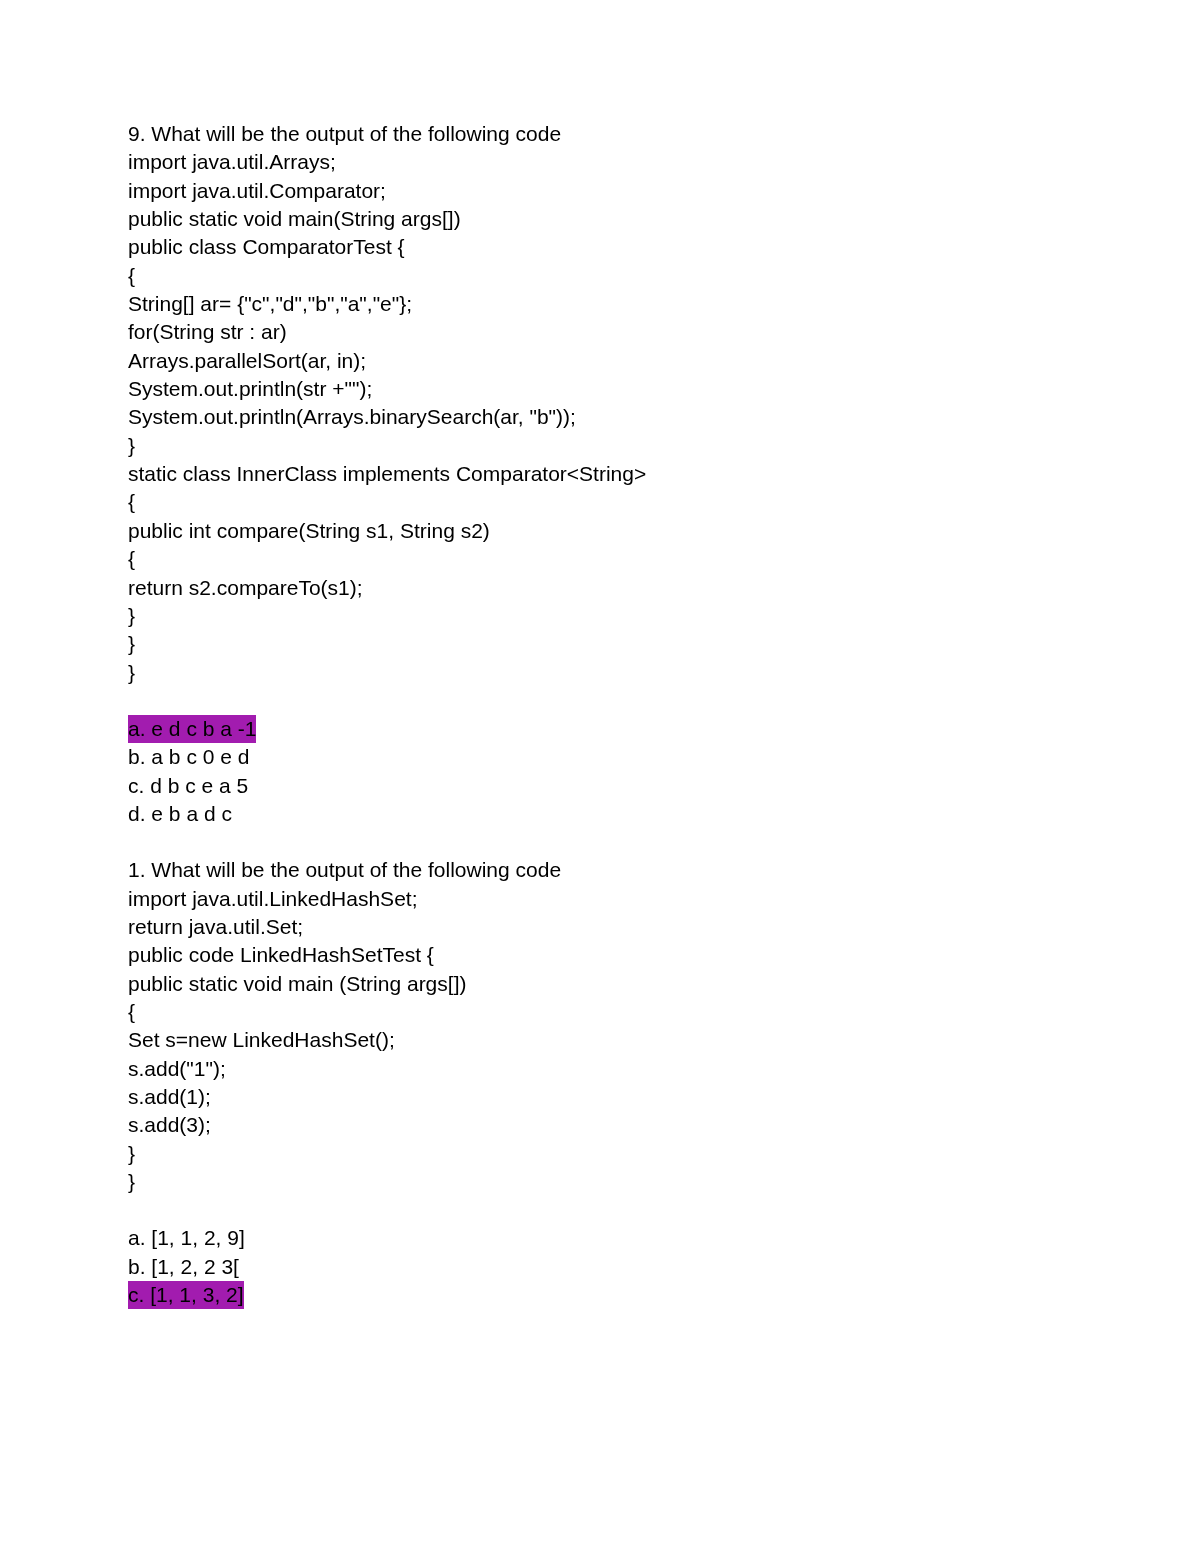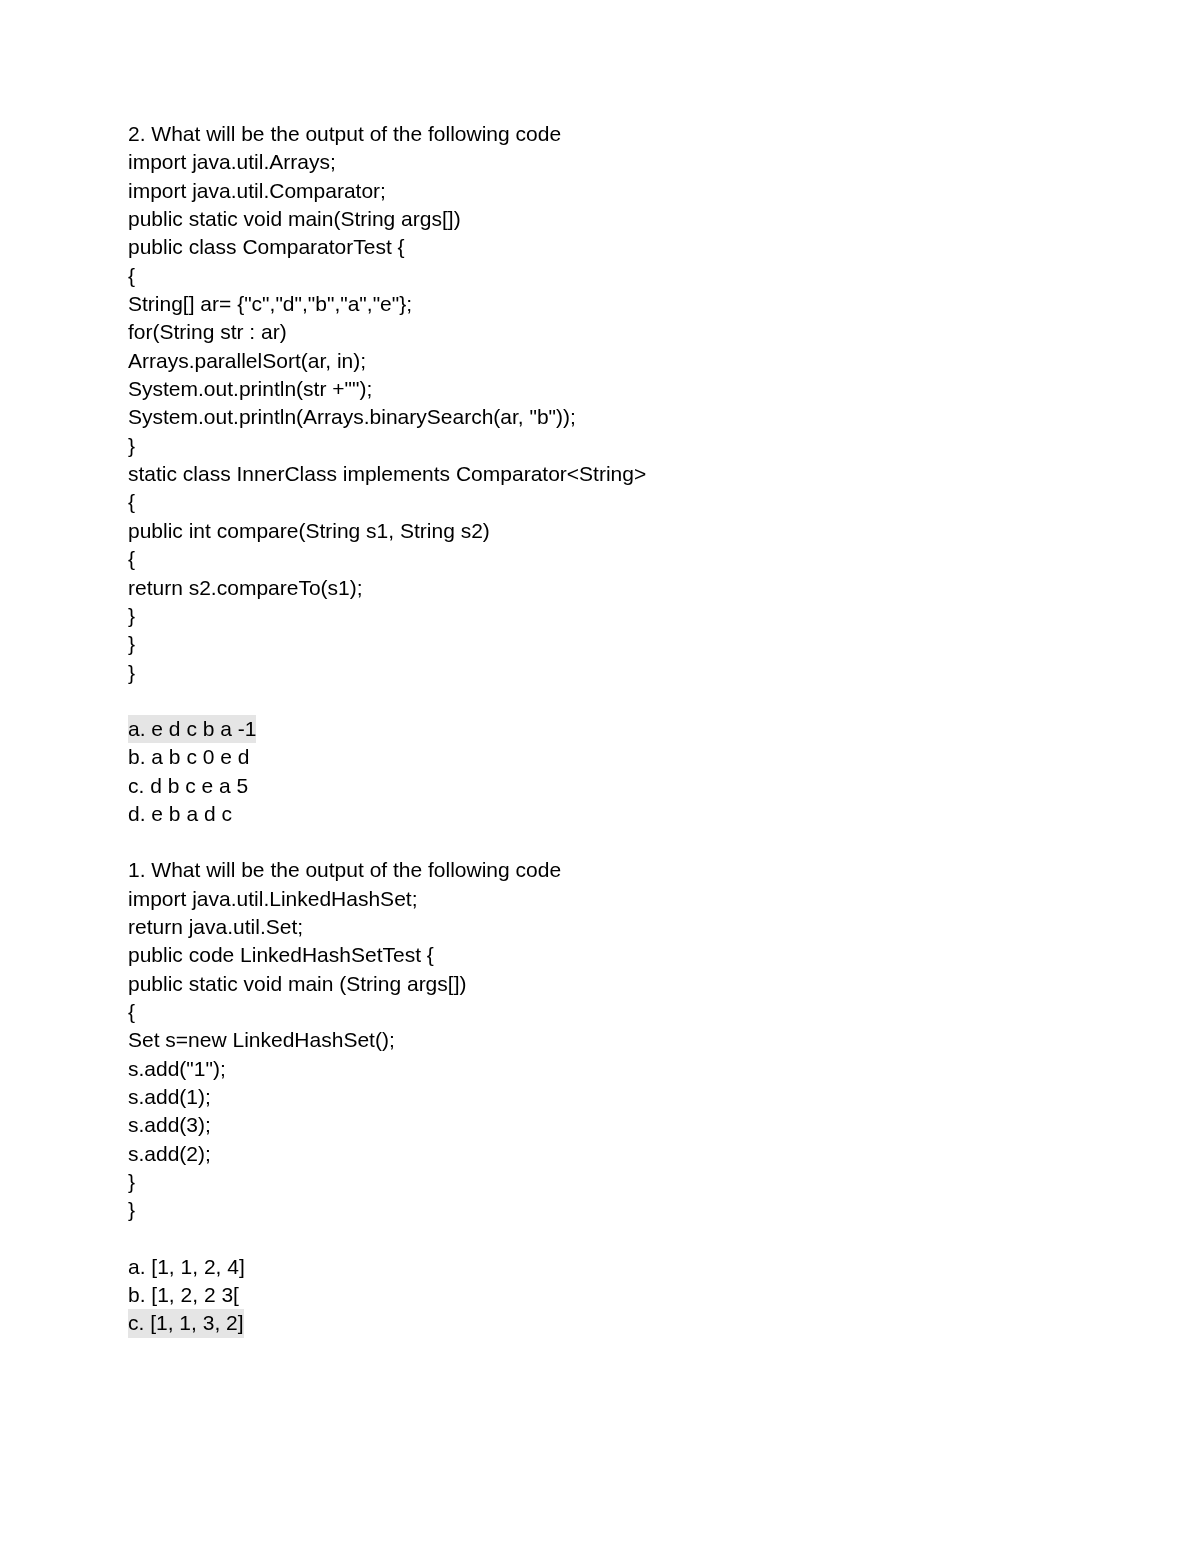--- a/index.html
+++ b/index.html
@@ -10,32 +10,32 @@
       padding: 120px 128px 0 128px;
       width: 1200px;
       box-sizing: border-box;
       line-height: 1.35;
       background: #fff;
     }
     .line {
       white-space: pre-wrap;
     }
     .highlight {
-      background-color: #e5e5e5;
+      background-color: #a21caf;
       display: inline-block;
     }
     .spacer {
       height: 28px;
     }
   </style>
 </head>
 <body>
 
 <div>
-  <div class="line">2. What will be the output of the following code</div>
+  <div class="line">9. What will be the output of the following code</div>
   <div class="line">import java.util.Arrays;</div>
   <div class="line">import java.util.Comparator;</div>
   <div class="line">public static void main(String args[])</div>
   <div class="line">public class ComparatorTest {</div>
   <div class="line">{</div>
   <div class="line">String[] ar= {"c","d","b","a","e"};</div>
   <div class="line">for(String str : ar)</div>
   <div class="line">Arrays.parallelSort(ar, in);</div>
   <div class="line">System.out.println(str +"");</div>
   <div class="line">System.out.println(Arrays.binarySearch(ar, "b"));</div>
@@ -61,20 +61,19 @@
   <div class="line">1. What will be the output of the following code</div>
   <div class="line">import java.util.LinkedHashSet;</div>
   <div class="line">return java.util.Set;</div>
   <div class="line">public code LinkedHashSetTest {</div>
   <div class="line">public static void main (String args[])</div>
   <div class="line">{</div>
   <div class="line">Set s=new LinkedHashSet();</div>
   <div class="line">s.add("1");</div>
   <div class="line">s.add(1);</div>
   <div class="line">s.add(3);</div>
-  <div class="line">s.add(2);</div>
   <div class="line">}</div>
   <div class="line">}</div>
   <div class="spacer"></div>
-  <div class="line">a. [1, 1, 2, 4]</div>
+  <div class="line">a. [1, 1, 2, 9]</div>
   <div class="line">b. [1, 2, 2 3[</div>
   <div><span class="line highlight">c. [1, 1, 3, 2]</span></div>
 </div>
 
 </body></html>

